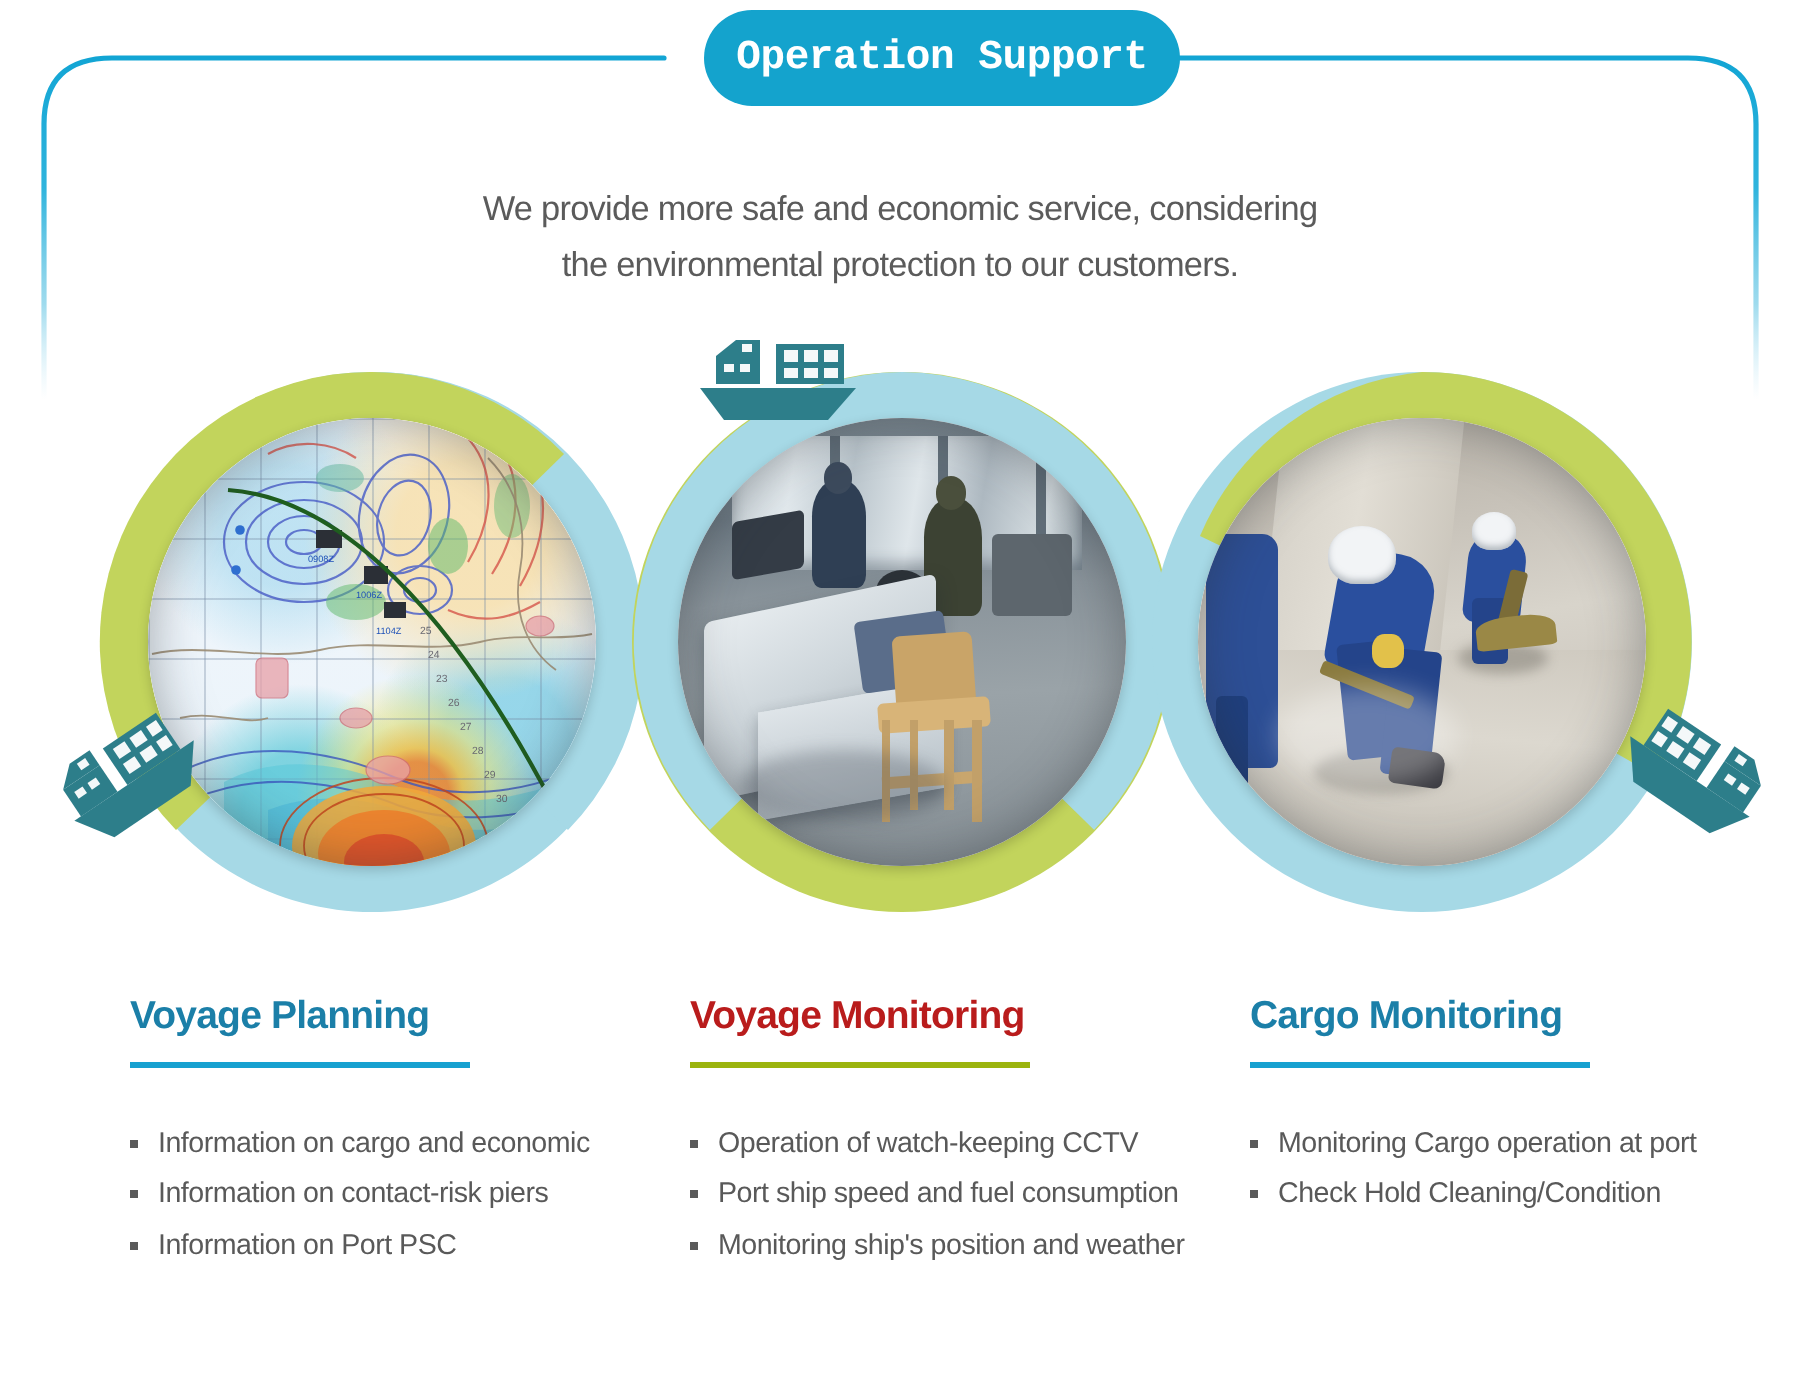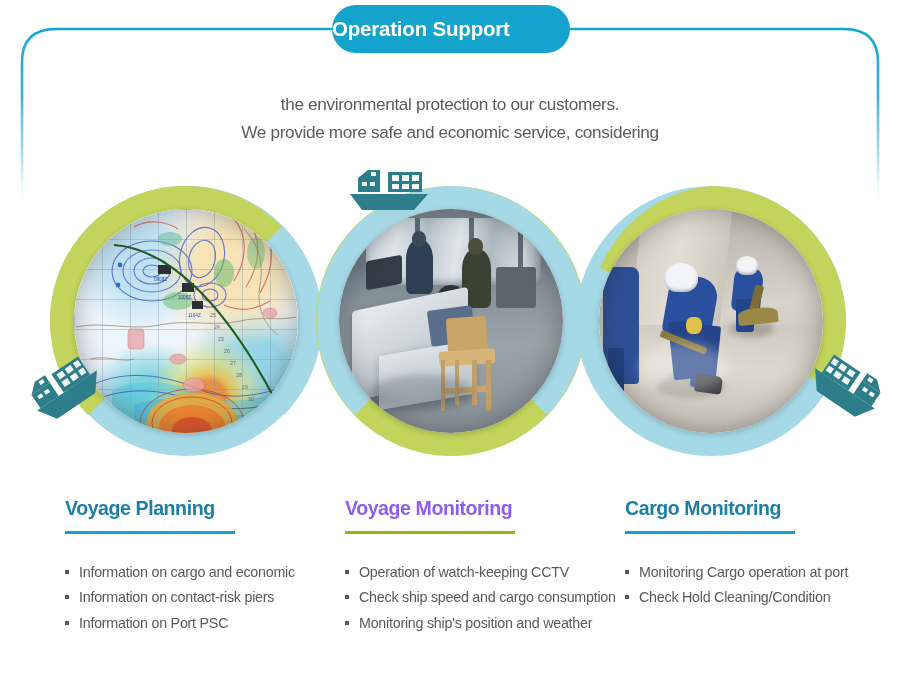--- a/index.html
+++ b/index.html
@@ -20,29 +20,31 @@
   #frame-svg {
     position: absolute;
     left: 0; top: 0;
     width: 900px; height: 695px;
     pointer-events: none;
   }
 
   
   #title-pill {
     position: absolute;
-    left: 332px;
+    left: 352px;
     top: 5px;
     width: 238px;
     height: 48px;
     border-radius: 24px;
     background: #14a3cd;
     display: flex;
     align-items: center;
+    justify-content: center;
     z-index: 5;
+    font-family: Liberation Mono, monospace;
   }
   #title-pill .pill-label {
     color: #ffffff;
     font-size: 20.5px;
     font-weight: bold;
     letter-spacing: -0.2px;
     white-space: nowrap;
   }
 
   
@@ -275,21 +277,21 @@
 
   .col-heading {
     font-size: 19.5px;
     font-weight: bold;
     letter-spacing: -0.4px;
     margin: 0;
     line-height: 24px;
     white-space: nowrap;
   }
   .head-teal  { color: #1b7fa8; }
-  .head-olive { color: #8b5cf6; }
+  .head-olive { color: #b91c1c; }
 
   .col-rule {
     margin-top: 11px;
     width: 170px;
     height: 3px;
   }
   .rule-teal  { background: #17a1d0; }
   .rule-olive { background: #9bb40e; }
 
   .col-list {
@@ -337,22 +339,22 @@
   <path d="M 22 200 L 22 62 Q 22 29 56 29 L 332 29" fill="none" stroke="url(#frameFade)" stroke-width="2.6" stroke-linecap="round" transform="translate(0,0) scale(1,1)" style="transform-box: fill-box;"></path>
 
   <path d="M 878 200 L 878 62 Q 878 29 844 29 L 570 29" fill="none" stroke="url(#frameFade)" stroke-width="2.6" stroke-linecap="round"></path>
 </svg>
 
 <div id="title-pill">
   <span class="pill-label">Operation Support</span>
 </div>
 
 <div id="subtitle">
+  <span class="sub-line">We provide more safe and economic service, considering</span>
   <span class="sub-line">the environmental protection to our customers.</span>
-  <span class="sub-line">We provide more safe and economic service, considering</span>
 </div>
 
 <div class="circle-wrap" id="circle-1">
   <svg class="ring-svg" viewBox="0 0 290 290">
 
     <path d="M 145 10 A 135 135 0 1 1 144.9 10 Z" fill="#a6d9e6"></path>
 
     <path d="M 145 10 A 135 135 0 0 1 243 239 L 145 145 Z" fill="#a6d9e6"></path>
     <path d="M 145 10 A 135 135 0 0 0 47 239 L 145 145 Z" fill="#c2d45c"></path>
     <path d="M 145 10 A 135 135 0 0 1 241 51 L 145 145 Z" fill="#c2d45c"></path>
@@ -603,21 +605,21 @@
     <li>Information on contact-risk piers</li>
     <li>Information on Port PSC</li>
   </ul>
 </div>
 
 <div class="column" id="column-2">
   <h3 class="col-heading head-olive">Voyage Monitoring</h3>
   <div class="col-rule rule-olive"></div>
   <ul class="col-list">
     <li>Operation of watch-keeping CCTV</li>
-    <li>Check ship speed and cargo consumption</li>
+    <li>Port ship speed and fuel consumption</li>
     <li>Monitoring ship's position and weather</li>
   </ul>
 </div>
 
 <div class="column" id="column-3">
   <h3 class="col-heading head-teal">Cargo Monitoring</h3>
   <div class="col-rule rule-teal"></div>
   <ul class="col-list">
     <li>Monitoring Cargo operation at port</li>
     <li>Check Hold Cleaning/Condition</li>

